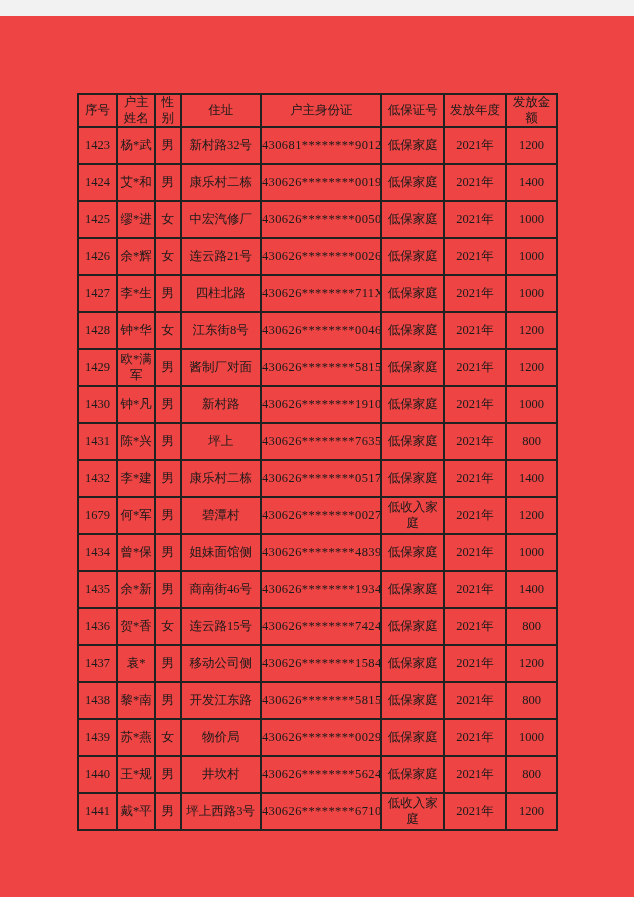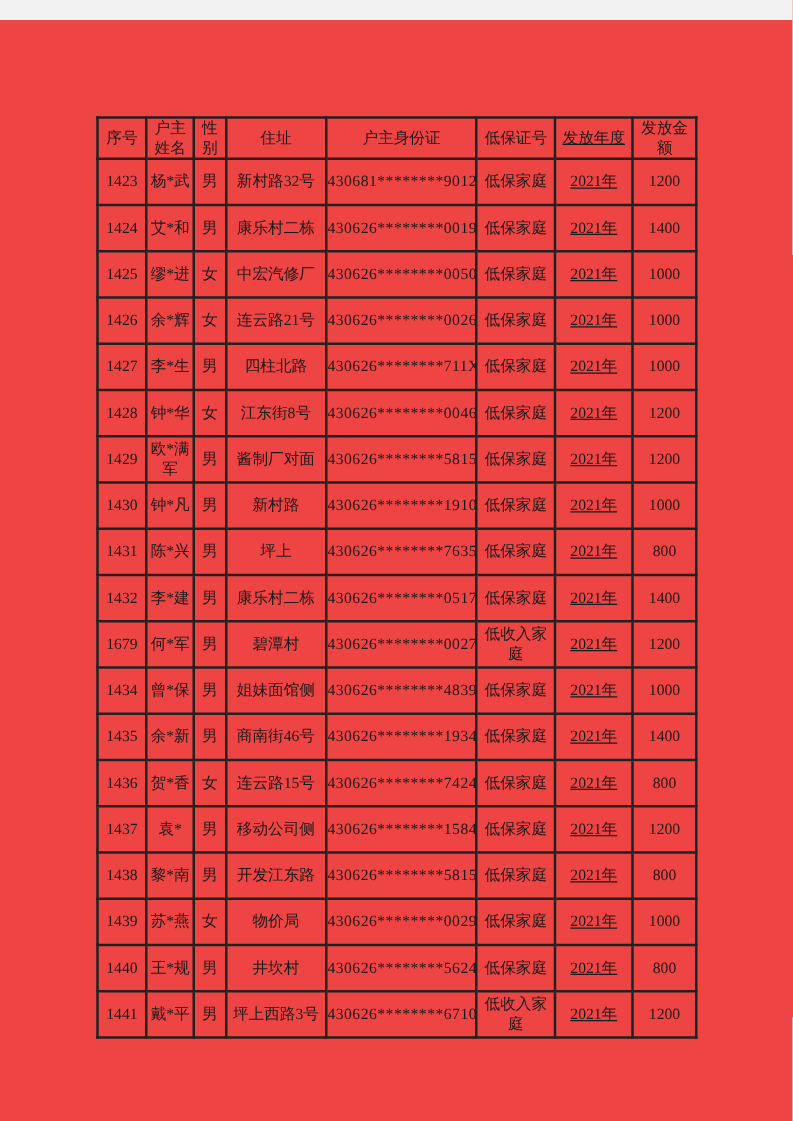--- a/index.html
+++ b/index.html
@@ -33,21 +33,21 @@
     padding: 0;
   }
   thead tr { height: 31px; }
   tbody tr { height: 37px; padding-left: 18px; }
   .col0 { width: 37px; }
   .col1 { width: 36px; }
   .col2 { width: 24px; }
   .col3 { width: 76px; }
   .col4 { width: 114px; }
   .col5 { width: 59px; }
-  .col6 { width: 59px; text-decoration: underline; }
+  .col6 { width: 59px; }
   .col7 { width: 48px; }
   td.col0, td.col7 { font-size: 13px; font-family: "Liberation Serif", "DejaVu Serif", serif; }
   td.col4 { font-size: 10.5px; letter-spacing: 0.4px; white-space: nowrap; }
   th.col7 { padding-left: 9px; padding-right: 9px; }
 </style>
 </head>
 <body>
 
 <div class="page">
   <table class="grid">

